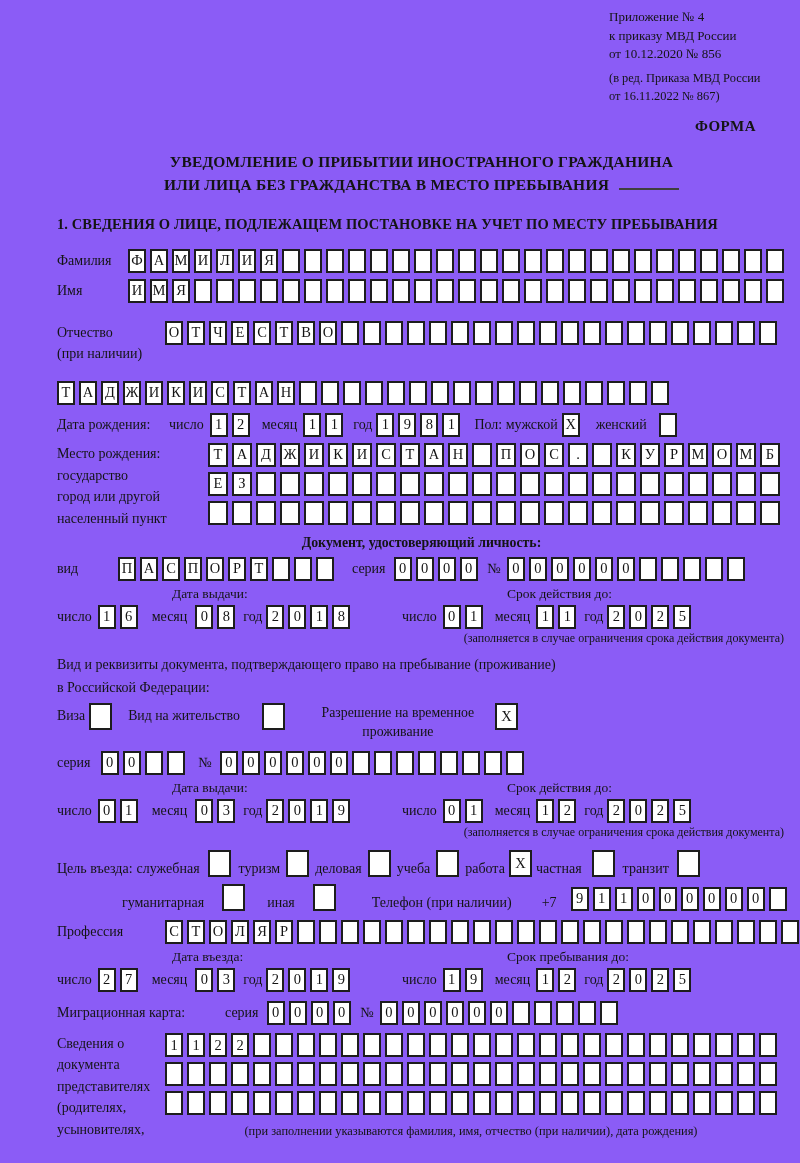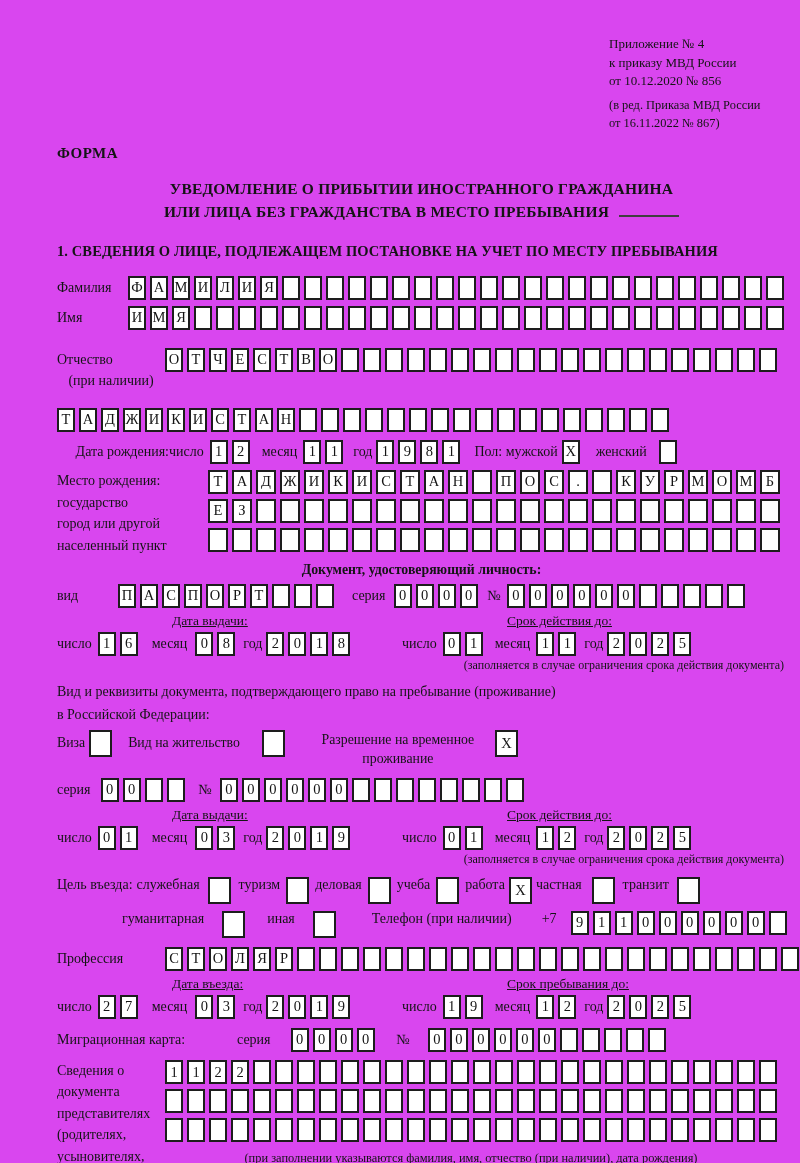--- a/index.html
+++ b/index.html
@@ -1,26 +1,26 @@
 <!DOCTYPE html>
 <html><head>
 <meta charset="utf-8">
 <style>
   html,body{margin:0;padding:0;background:#ffffff;}
   .page{
     width:800px;height:1163px;box-sizing:border-box;
-    padding:35px 14px 0 57px;
+    padding:8px 14px 0 57px;
     font-family:"Liberation Serif","DejaVu Serif",serif;
-    color:#141414;background:#d946ef;position:relative;overflow:hidden;
+    color:#141414;background:#8b5cf6;position:relative;overflow:hidden;
   }
   
   .appendix{margin-left:552px;font-size:13px;line-height:18.5px;}
   .appendix .ed{font-size:12.4px;}
   .appendix .ed.first{margin-top:5px;}
-  .forma{padding-right:30px;font-weight:bold;font-size:15px;margin-top:12px;letter-spacing:.5px;}
+  .forma{text-align:right;padding-right:30px;font-weight:bold;font-size:15px;margin-top:12px;letter-spacing:.5px;}
   .title{text-align:center;font-weight:bold;font-size:15.5px;margin-top:15px;line-height:23px;letter-spacing:.2px;}
   .blank{display:inline-block;width:60px;height:14px;border-bottom:2.5px solid #3f3f3f;margin-left:10px;}
   .sec{font-weight:bold;font-size:14.5px;margin-top:20px;letter-spacing:.1px;}
   
   .row{display:flex;align-items:center;margin-top:6px;flex-wrap:nowrap;}
   .lbl{font-size:14px;flex:0 0 auto;}
   .dlbl{font-size:14px;flex:0 0 auto;}
   .w61{width:61px}.w71{width:71px}.w108{width:108px}.w112{width:112px}
   .w151{width:151px}.w168{width:168px}.w170{width:170px}.w178{width:178px}
   .cells{display:flex;flex:0 0 auto;}
@@ -29,46 +29,46 @@
     margin-right:4px;display:flex;align-items:center;justify-content:center;
     font-size:14.5px;background:#fff;flex:0 0 auto;
   }
   .wide .cell{width:20px;}
   .chk .cell{width:23px;height:27px;margin-right:0;}
   .g4{margin-left:4px}.g6{margin-left:6px}.g8{margin-left:8px}.g10{margin-left:10px}
   .g12{margin-left:12px}.g14{margin-left:14px}.g16{margin-left:16px}.g18{margin-left:18px}.g22{margin-left:22px}.g24{margin-left:24px}.g28{margin-left:28px}
   
   .row.twol{align-items:flex-start;margin-top:18px;}
   .twol .lbl .l1{display:block;line-height:24px;}
-  .twol .lbl .l2{display:block;font-size:14px;line-height:18px;text-align:center;}
+  .twol .lbl .l2{display:block;font-size:14px;line-height:18px;}
   
   .mrow{display:flex;align-items:center;margin-top:6px;}
   .mlabel{font-size:14px;line-height:21.5px;flex:0 0 auto;}
   .mcells .cells{margin-bottom:5px;}
   
   .center-b{text-align:center;font-weight:bold;font-size:13.8px;margin-top:5px;}
   
   .dates{display:flex;margin-top:5px;}
   .dcol{display:flex;flex-direction:column;flex:0 0 auto;}
   .dcol.l{width:345px;}
-  .dhead{font-size:13.5px;margin-bottom:3px;text-align:left;text-decoration:underline;}
+  .dhead{font-size:13.5px;margin-bottom:3px;text-align:left;}
   .dcol.l .dhead{padding-left:115px;}
   .dcol.r .dhead{padding-left:105px;}
   .dcells{display:flex;align-items:center;}
   .note{font-size:12px;text-align:right;margin-top:2px;padding-right:2px;}
   
   .para{font-size:14px;margin-top:7px;line-height:23px;}
   
   .opts{display:flex;align-items:flex-start;margin-top:4px;}
   .opt{display:flex;flex:0 0 auto;}
   .opt.a{align-items:center;}
   .optlbl{font-size:13.8px;}
   .optlbl.c{text-align:center;line-height:19px;display:block;}
   
-  .goal{display:flex;align-items:flex-start;margin-top:10px;flex-wrap:nowrap;}
+  .goal{display:flex;align-items:flex-end;margin-top:10px;flex-wrap:nowrap;}
   .ind65{padding-left:65px;margin-top:7px;gap:8px;}
   .repnote{font-size:12.4px;margin-top:9px;text-align:center;width:612px;}
 </style>
 </head>
 <body>
 
 <div class="page">
 
   <div class="appendix">
     <div>Приложение № 4</div>
@@ -224,21 +224,21 @@
         <div class="cell"></div>
         <div class="cell"></div>
         <div class="cell"></div>
         <div class="cell"></div>
         <div class="cell"></div>
         <div class="cell"></div>
         <div class="cell"></div>
       </div>
   </div>
 
-  <div class="row" style="margin-top:8px;text-align:right;">
+  <div class="row" style="margin-top:8px;">
     <div class="lbl w112">Дата рождения:</div>
     <span class="dlbl">число</span>
     <div class="cells g6">
         <div class="cell">1</div>
         <div class="cell">2</div>
       </div>
     <span class="dlbl g8">месяц</span>
     <div class="cells g6">
         <div class="cell">1</div>
         <div class="cell">1</div>
@@ -669,21 +669,21 @@
         <div class="cells g4">
             <div class="cell">2</div>
             <div class="cell">0</div>
             <div class="cell">2</div>
             <div class="cell">5</div>
           </div>
       </div>
     </div>
   </div>
 
-  <div class="row" style="margin-top:9px;gap:12px;">
+  <div class="row" style="margin-top:9px;">
     <div class="lbl w168">Миграционная карта:</div>
     <span class="dlbl">серия</span>
     <div class="cells g8">
         <div class="cell">0</div>
         <div class="cell">0</div>
         <div class="cell">0</div>
         <div class="cell">0</div>
       </div>
     <span class="dlbl g6">№</span>
     <div class="cells g6">

